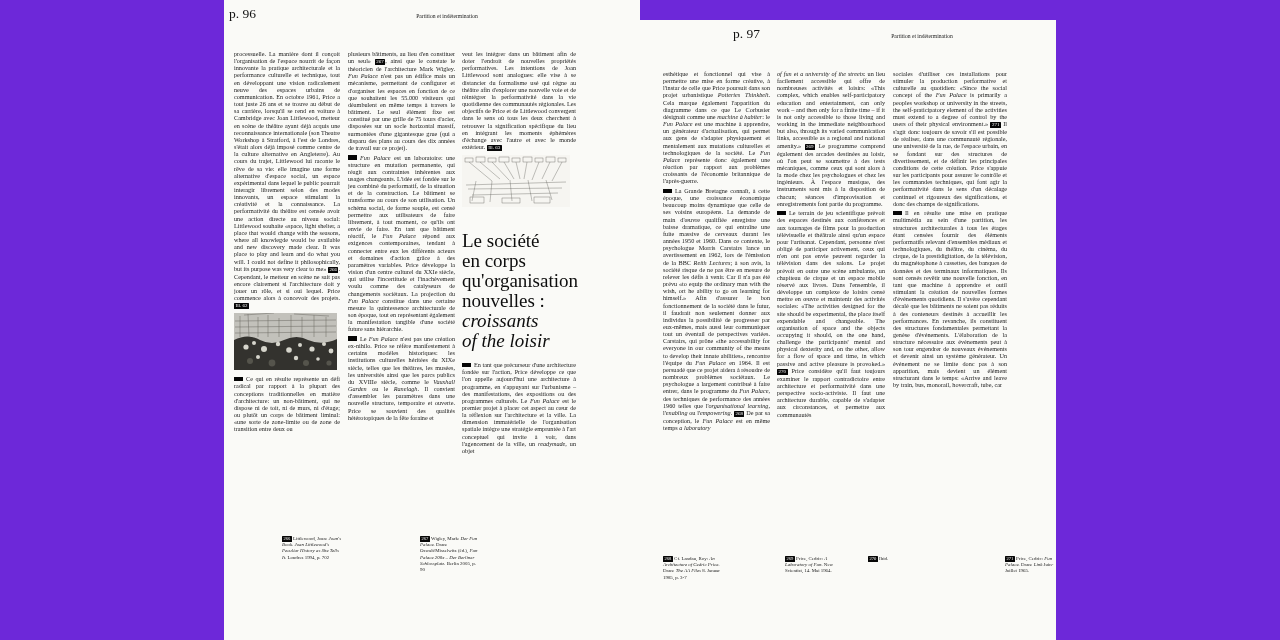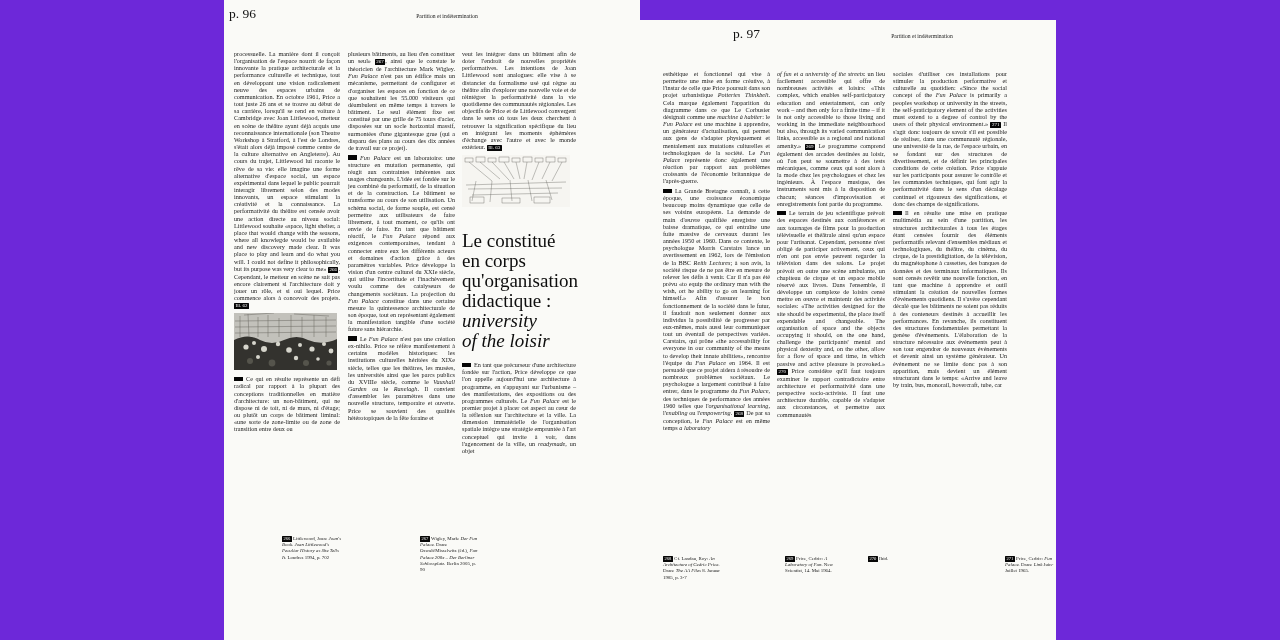--- a/index.html
+++ b/index.html
@@ -114,25 +114,25 @@
       <rect x="96" y="3" width="8" height="4"></rect>
       <path d="M7 7 L30 26 M18 7 L38 24 M30 7 L47 25 M42 7 L52 24 M54 7 L58 24 M65 7 L62 24 M77 7 L70 25 M88 7 L80 24 M100 7 L90 26"></path>
       <path d="M4 30 L104 27 M6 34 L100 33 M10 40 L96 38"></path>
       <path d="M14 26 L10 46 M30 26 L28 47 M48 25 L50 46 M66 25 L70 46 M84 25 L90 45"></path>
       <rect x="8" y="42" width="14" height="6"></rect>
             <rect x="40" y="43" width="18" height="5"></rect>
             <rect x="72" y="42" width="16" height="6"></rect>
     </g>
   </svg>
         <div class="bigheading">
-          <div>Le constitué</div>
+          <div>Le société</div>
           <div>en corps</div>
           <div>qu'organisation</div>
-          <div>didactique :</div>
-          <div class="it">university</div>
+          <div>nouvelles :</div>
+          <div class="it">croissants</div>
           <div class="it">of the loisir</div>
         </div>
         <div class="para"><span class="pmark"></span>En tant que précurseur d'une architecture fondée sur l'action, Price développe ce que l'on appelle aujourd'hui une architecture à programme, en s'appuyant sur l'urbanisme – des manifestations, des expositions ou des programmes culturels. Le <i>Fun Palace</i> est le premier projet à placer cet aspect au cœur de la réflexion sur l'architecture et la ville. La dimension immatérielle de l'organisation spatiale intègre une stratégie empruntée à l'art conceptuel qui invite à voir, dans l'agencement de la ville, un <i>readymade</i>, un objet</div>
       </div>
     <div class="fn f266"><span class="chip">266</span> Littlewood, Joan: <i>Joan's Book. Joan Littlewood's Peculiar History as She Tells It.</i> Londres 1994, p. 702</div>
     <div class="fn f267"><span class="chip">267</span> Wigley, Mark: <i>Der Fun Palace.</i> Dans: Oswalt/Misselwitz (éd.), <i>Fun Palace 200x – Der Berliner Schlossplatz.</i> Berlin 2005, p. 90</div>
   </div>
 
   <div class="page" id="page97">
     <div class="pagenum">p. 97</div>

